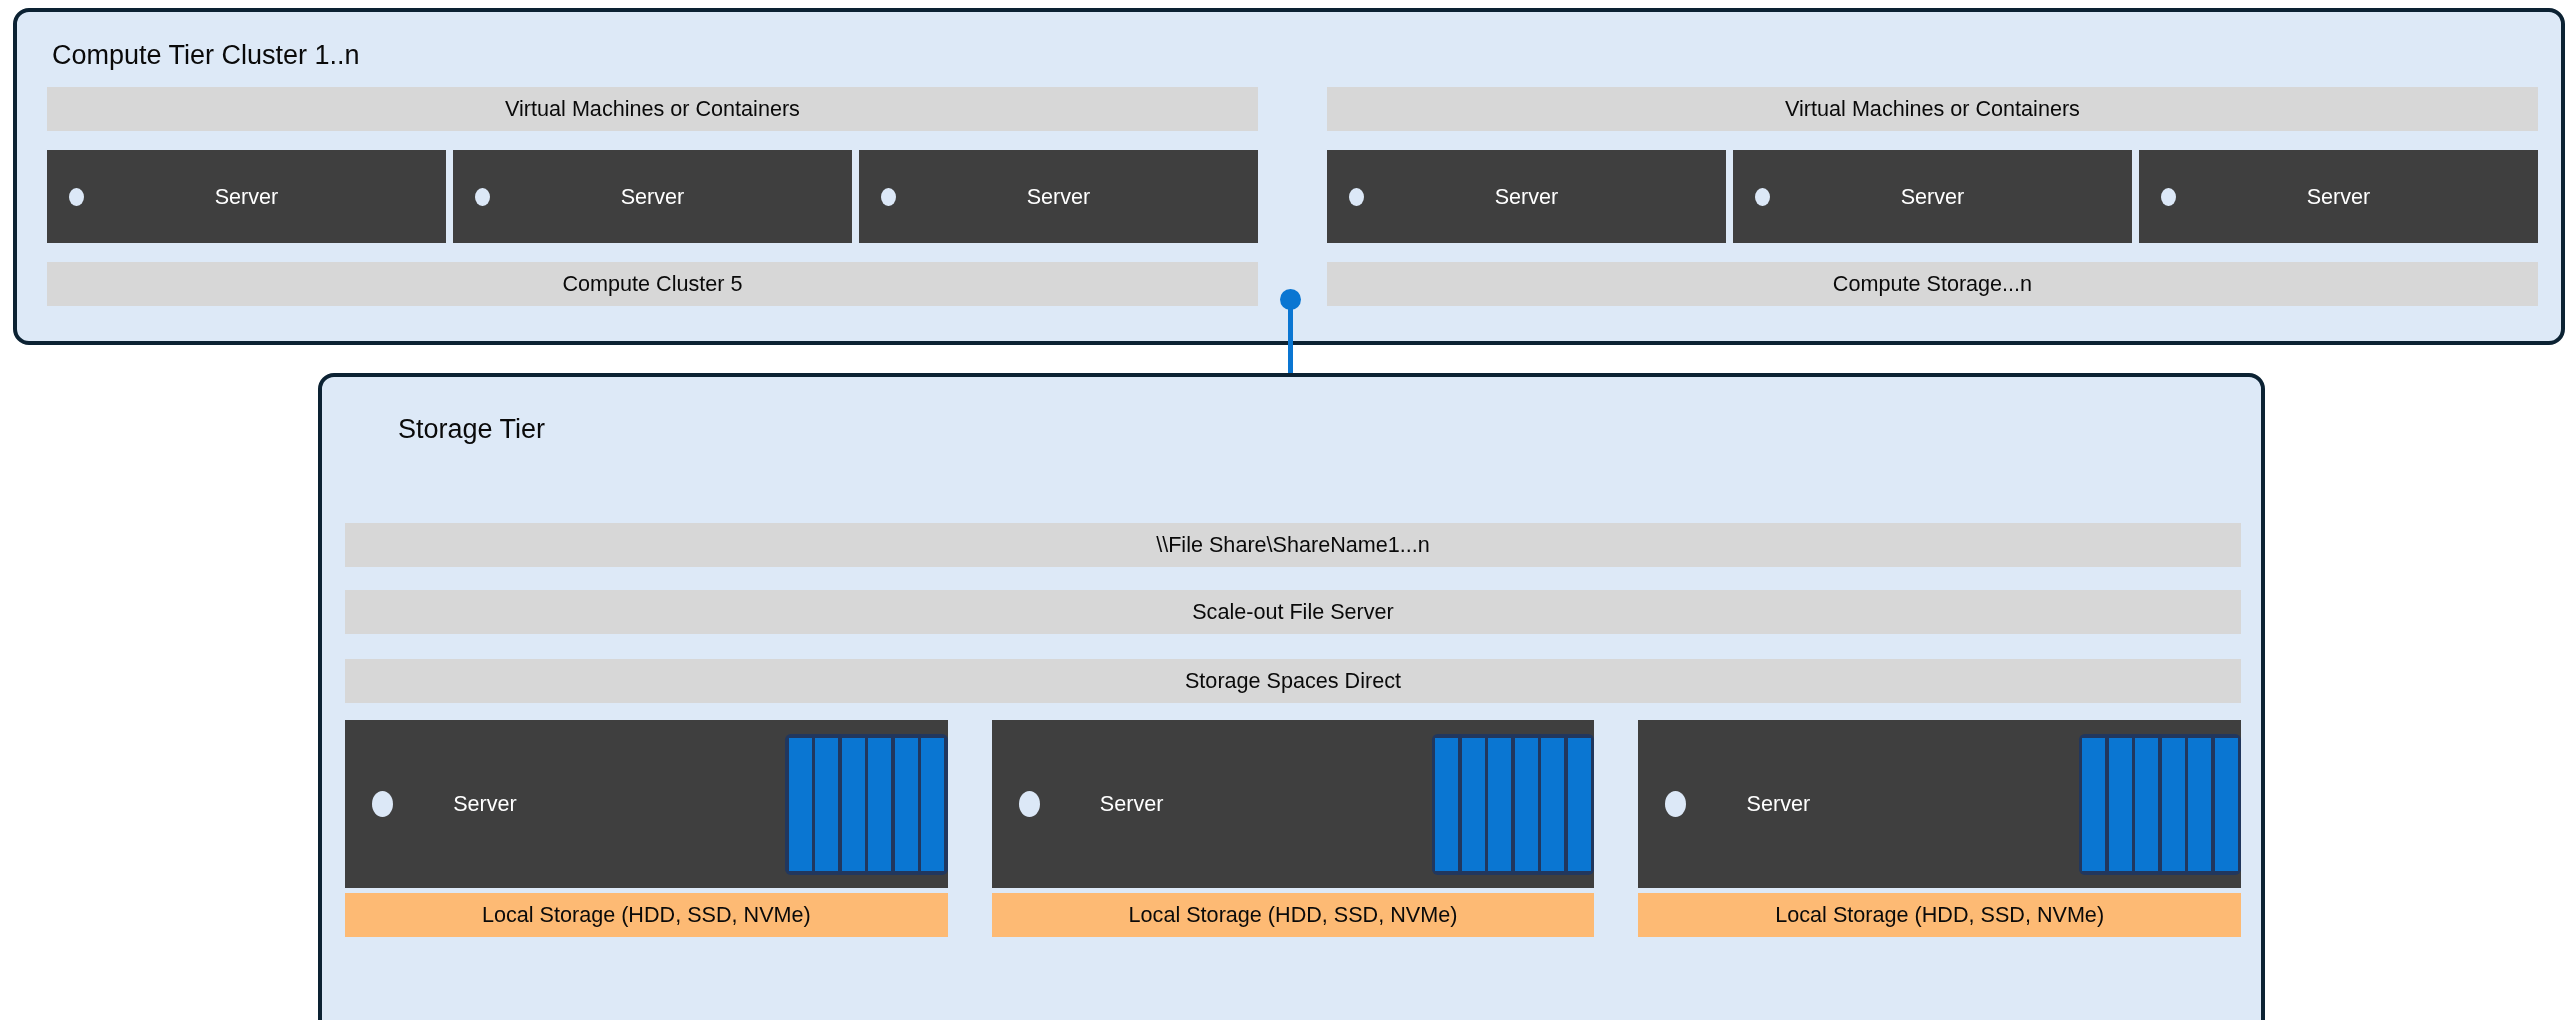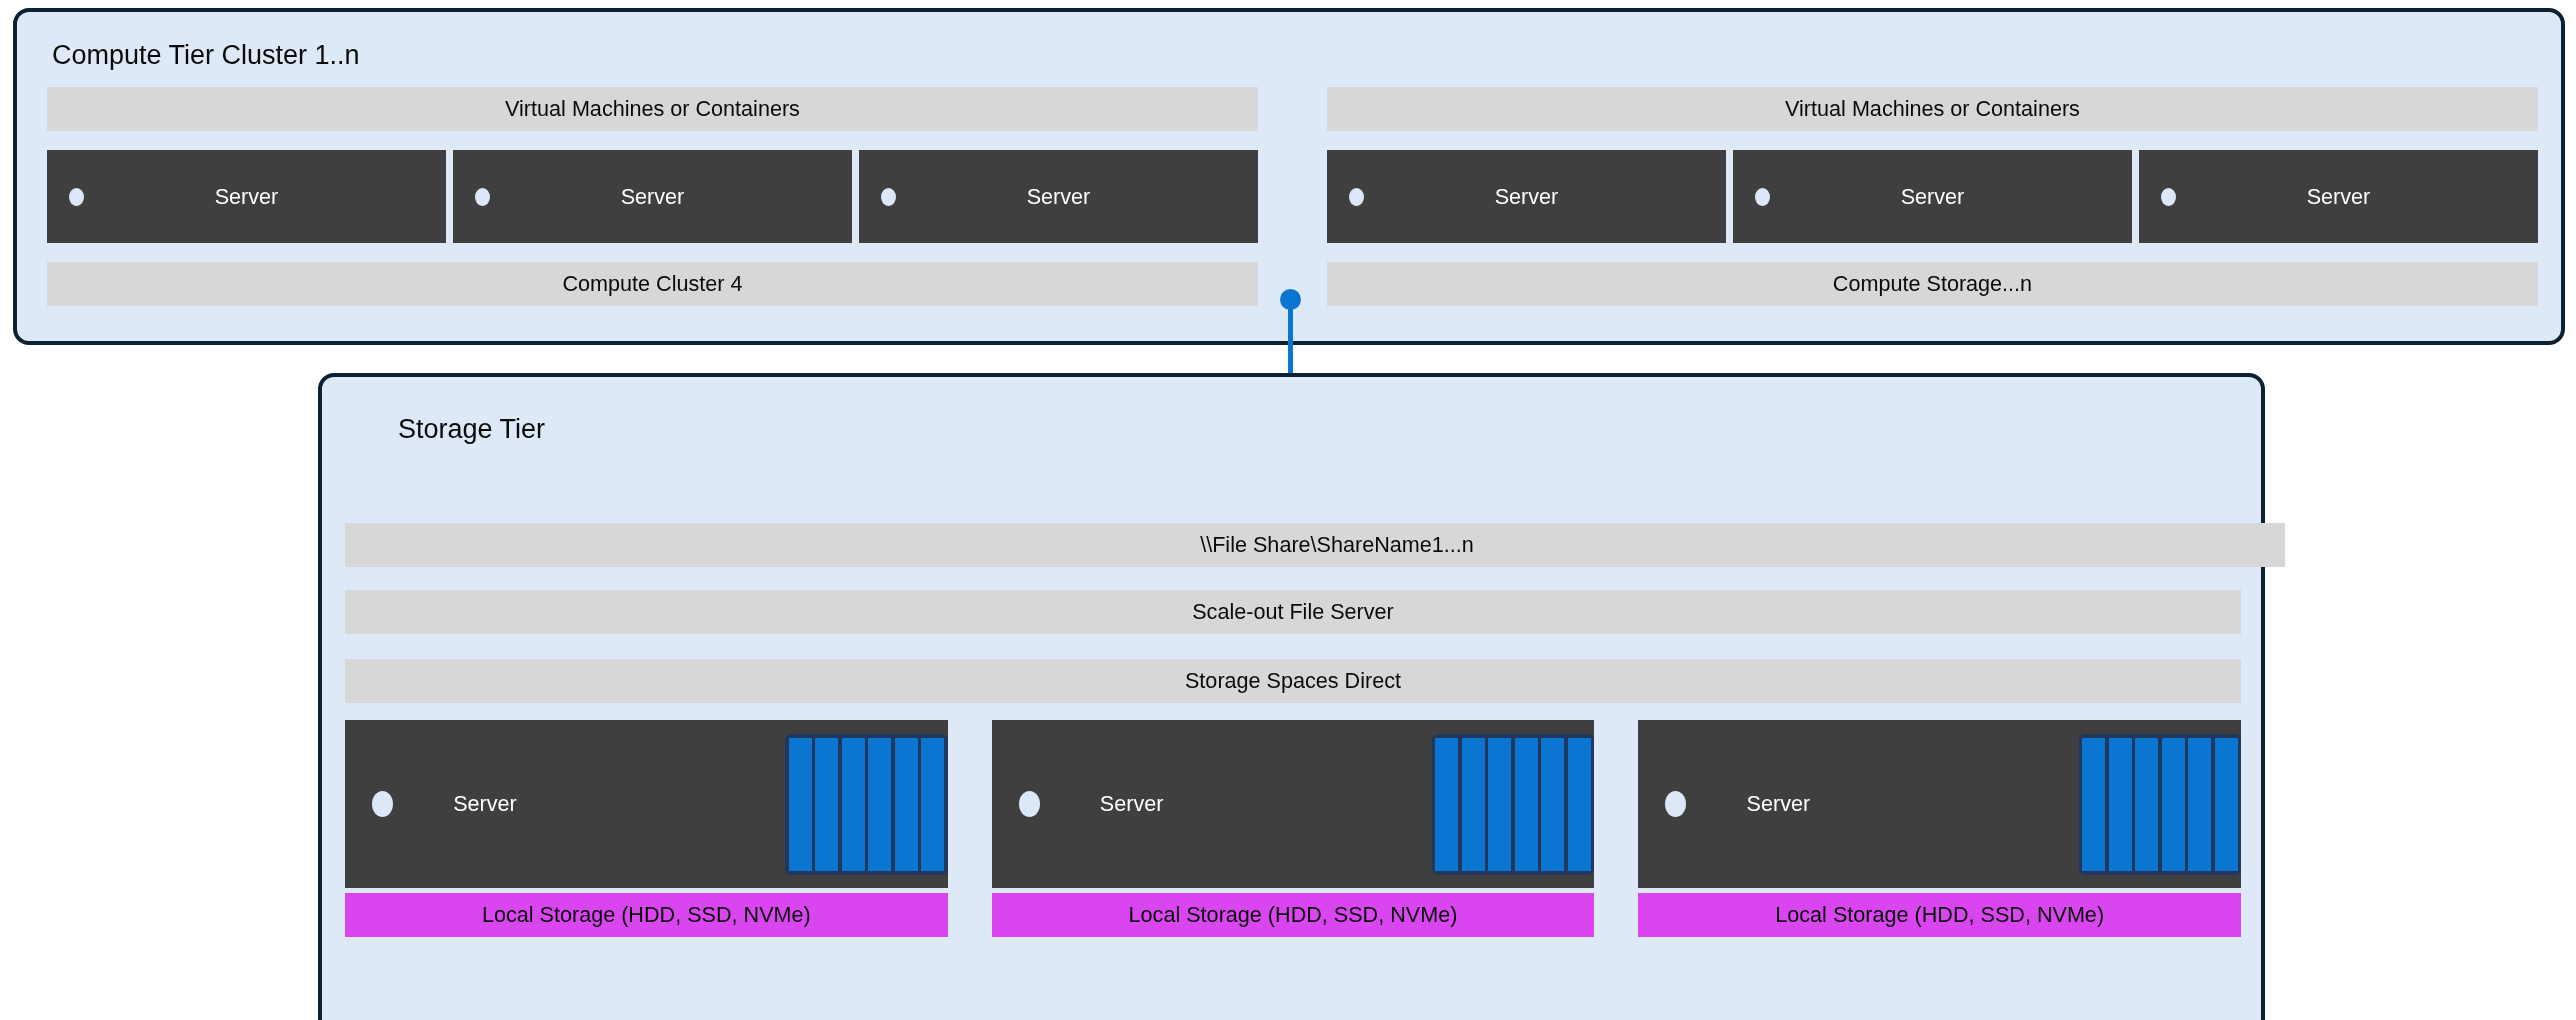--- a/index.html
+++ b/index.html
@@ -142,21 +142,21 @@
     width: 1896px;
     height: 44px;
     background: #D7D7D7;
     display: flex;
     align-items: center;
     justify-content: center;
     font-size: 21.6px;
     color: #0A0A0A;
     white-space: nowrap;
   }
-  #storage-band-0 { top: 146px; padding-left: 44px; }
+  #storage-band-0 { top: 146px; }
   #storage-band-1 { top: 213px; }
   #storage-band-2 { top: 282px; }
 
   
   #storage-nodes {
     position: absolute;
     left: 23px;
     top: 343px;
     width: 1896px;
     display: flex;
@@ -205,21 +205,21 @@
     display: flex;
     gap: 3.5px;
   }
   .disk {
     width: 23px;
     height: 100%;
     background: #0A76D2;
   }
   .storage-caption {
     height: 44px;
-    background: #d946ef;
+    background: #fdba74;
     display: flex;
     align-items: center;
     justify-content: center;
     font-size: 21.6px;
     color: #0A0A0A;
     white-space: nowrap;
   }
 </style>
 </head>
 <body>
@@ -239,21 +239,21 @@
       <div class="server-box">
         <span class="server-led"></span>
         <span class="server-label">Server</span>
       </div>
       <div class="server-box">
         <span class="server-led"></span>
         <span class="server-label">Server</span>
       </div>
     </div>
 
-    <div class="band">Compute Cluster 4</div>
+    <div class="band">Compute Cluster 5</div>
   </div>
 
   <div class="cluster" id="cluster-1">
     <div class="band">Virtual Machines or Containers</div>
 
     <div class="server-row">
       <div class="server-box">
         <span class="server-led"></span>
         <span class="server-label">Server</span>
       </div>

